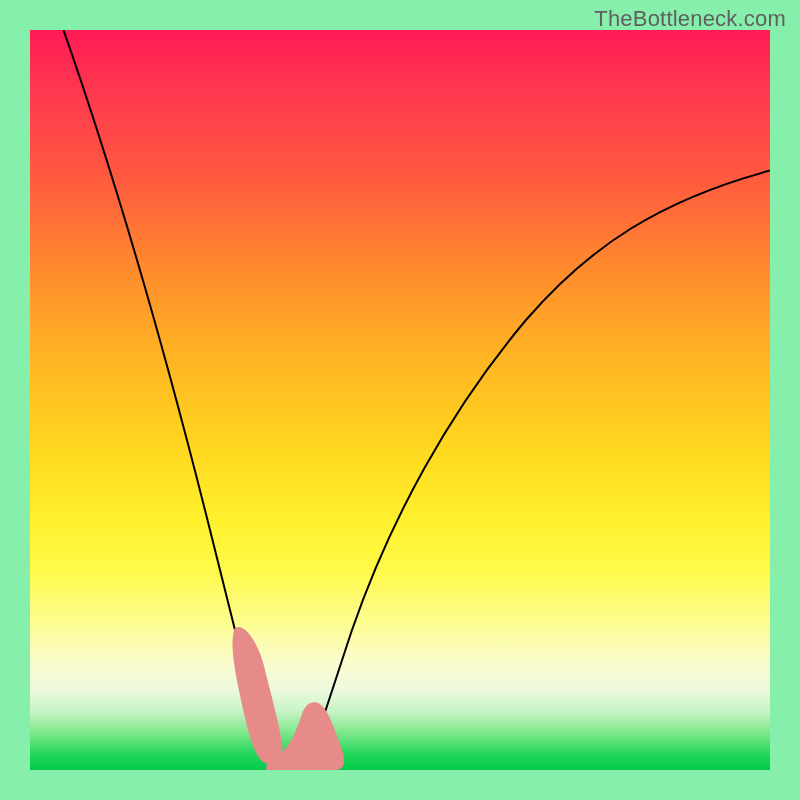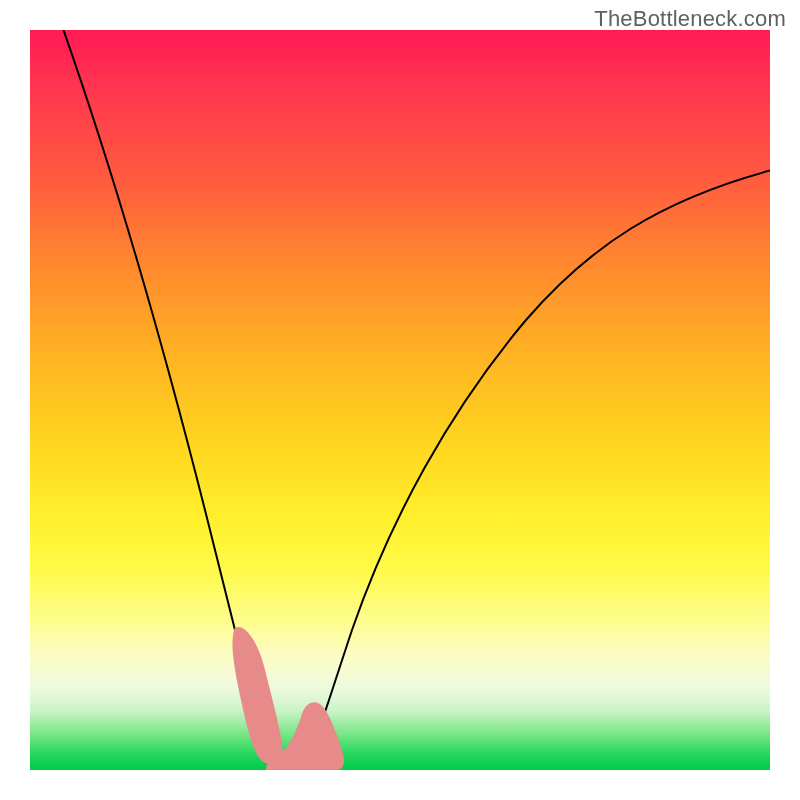--- a/index.html
+++ b/index.html
@@ -8,21 +8,21 @@
     width: 800px;
     height: 800px;
     background: #000;
     font-family: Arial, Helvetica, sans-serif;
     overflow: hidden;
   }
   .frame {
     position: relative;
     width: 800px;
     height: 800px;
-    background: #ffffff;
+    background: #86efac;
   }
   .watermark {
     position: absolute;
     top: 6px;
     right: 14px;
     color: #606060;
     font-size: 22px;
     font-weight: 400;
     letter-spacing: 0.2px;
     z-index: 20;

